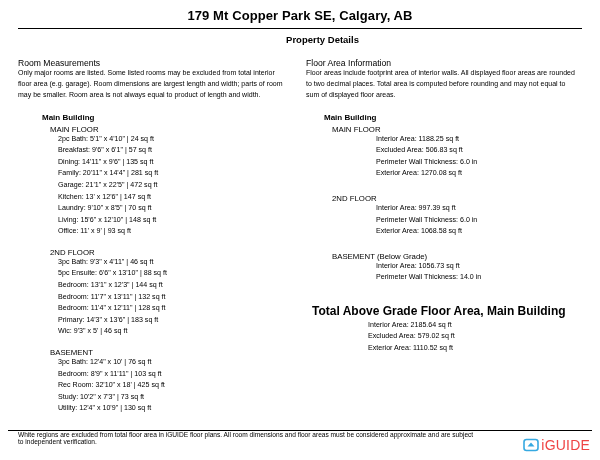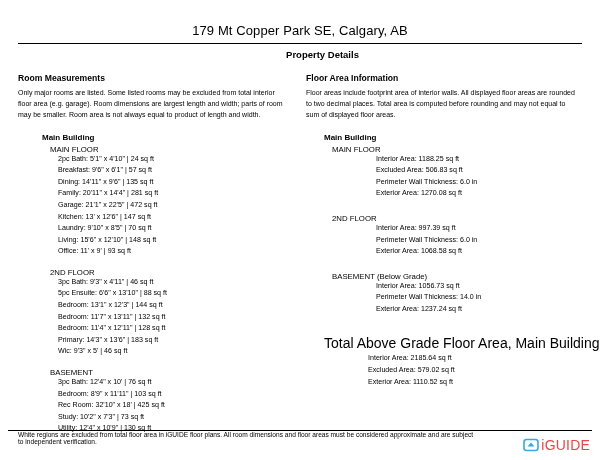--- a/index.html
+++ b/index.html
@@ -5,49 +5,49 @@
   html, body { margin:0; padding:0; }
   body {
     width:600px; height:460px;
     background:#ffffff;
     font-family:"Liberation Sans", sans-serif;
     color:#000;
     position:relative;
     overflow:hidden;
   }
   .page-title {
-    text-align:center; font-weight:normal; font-size:13px;
-    padding-top:23px; letter-spacing:0.1px;
+    text-align:center; font-weight:bold; font-size:13px;
+    padding-top:8px; letter-spacing:0.1px;
   }
   .header-rule {
     border:none; border-top:1.2px solid #000;
     margin:5px 18px 0 18px;
   }
   .page-subtitle {
     text-align:center; font-weight:bold; font-size:9.5px;
     margin-top:5px;
     padding-left:45px;
   }
   .columns { display:flex; margin-top:13px; }
   .col-left  { width:294px; padding-left:18px; box-sizing:border-box; }
   .col-right { width:306px; padding-left:12px; box-sizing:border-box; }
-  .section-heading { font-weight:bold; font-size:8.6px; margin-bottom:5px; }
+  .section-heading { font-weight:normal; font-size:8.6px; }
   .description { font-size:7px; line-height:1.55; width:272px; }
   .building-heading { font-weight:bold; font-size:8px; margin-top:12px; }
   .col-left  .building-heading { margin-left:24px; }
   .col-right .building-heading { margin-left:18px; }
   .floor-group { margin-top:10px; }
   .floor-group.first { margin-top:3px; }
   .floor-name { font-size:7.8px; }
   .col-left  .floor-name { margin-left:32px; }
   .col-right .floor-name { margin-left:26px; }
   .line { font-size:7.1px; line-height:11.6px; }
   .col-left  .line { margin-left:40px; }
   .col-right .line { margin-left:34px;padding-left:36px; }
-  .total-heading { font-weight:normal; font-size:14px; margin:20px 0 2px 18px; }
+  .total-heading { font-weight:bold; font-size:12px; margin:20px 0 2px 6px; }
   .total-lines .line { margin-left:26px; }
   .footer-rule {
     position:absolute; left:8px; right:8px; bottom:29px;
     border:none; border-top:1px solid #000; margin:0;
   }
   .footer-text {
     position:absolute; left:18px; bottom:15px;
     font-size:6.6px; color:#000; width:460px;
   }
   .logo {
@@ -123,21 +123,20 @@
       <div class="floor-name">2ND FLOOR</div>
       <div class="line">Interior Area: 997.39 sq ft</div>
       <div class="line">Perimeter Wall Thickness: 6.0 in</div>
       <div class="line">Exterior Area: 1068.58 sq ft</div>
     </div>
 
     <div class="floor-group" style="margin-top:14px;">
       <div class="floor-name">BASEMENT (Below Grade)</div>
       <div class="line">Interior Area: 1056.73 sq ft</div>
       <div class="line">Perimeter Wall Thickness: 14.0 in</div>
-      <div class="line">Exterior Area: 1237.24 sq ft</div>
     </div>
 
     <div class="total-heading">Total Above Grade Floor Area, Main Building</div>
     <div class="total-lines">
       <div class="line">Interior Area: 2185.64 sq ft</div>
       <div class="line">Excluded Area: 579.02 sq ft</div>
       <div class="line">Exterior Area: 1110.52 sq ft</div>
     </div>
   </div>
 

